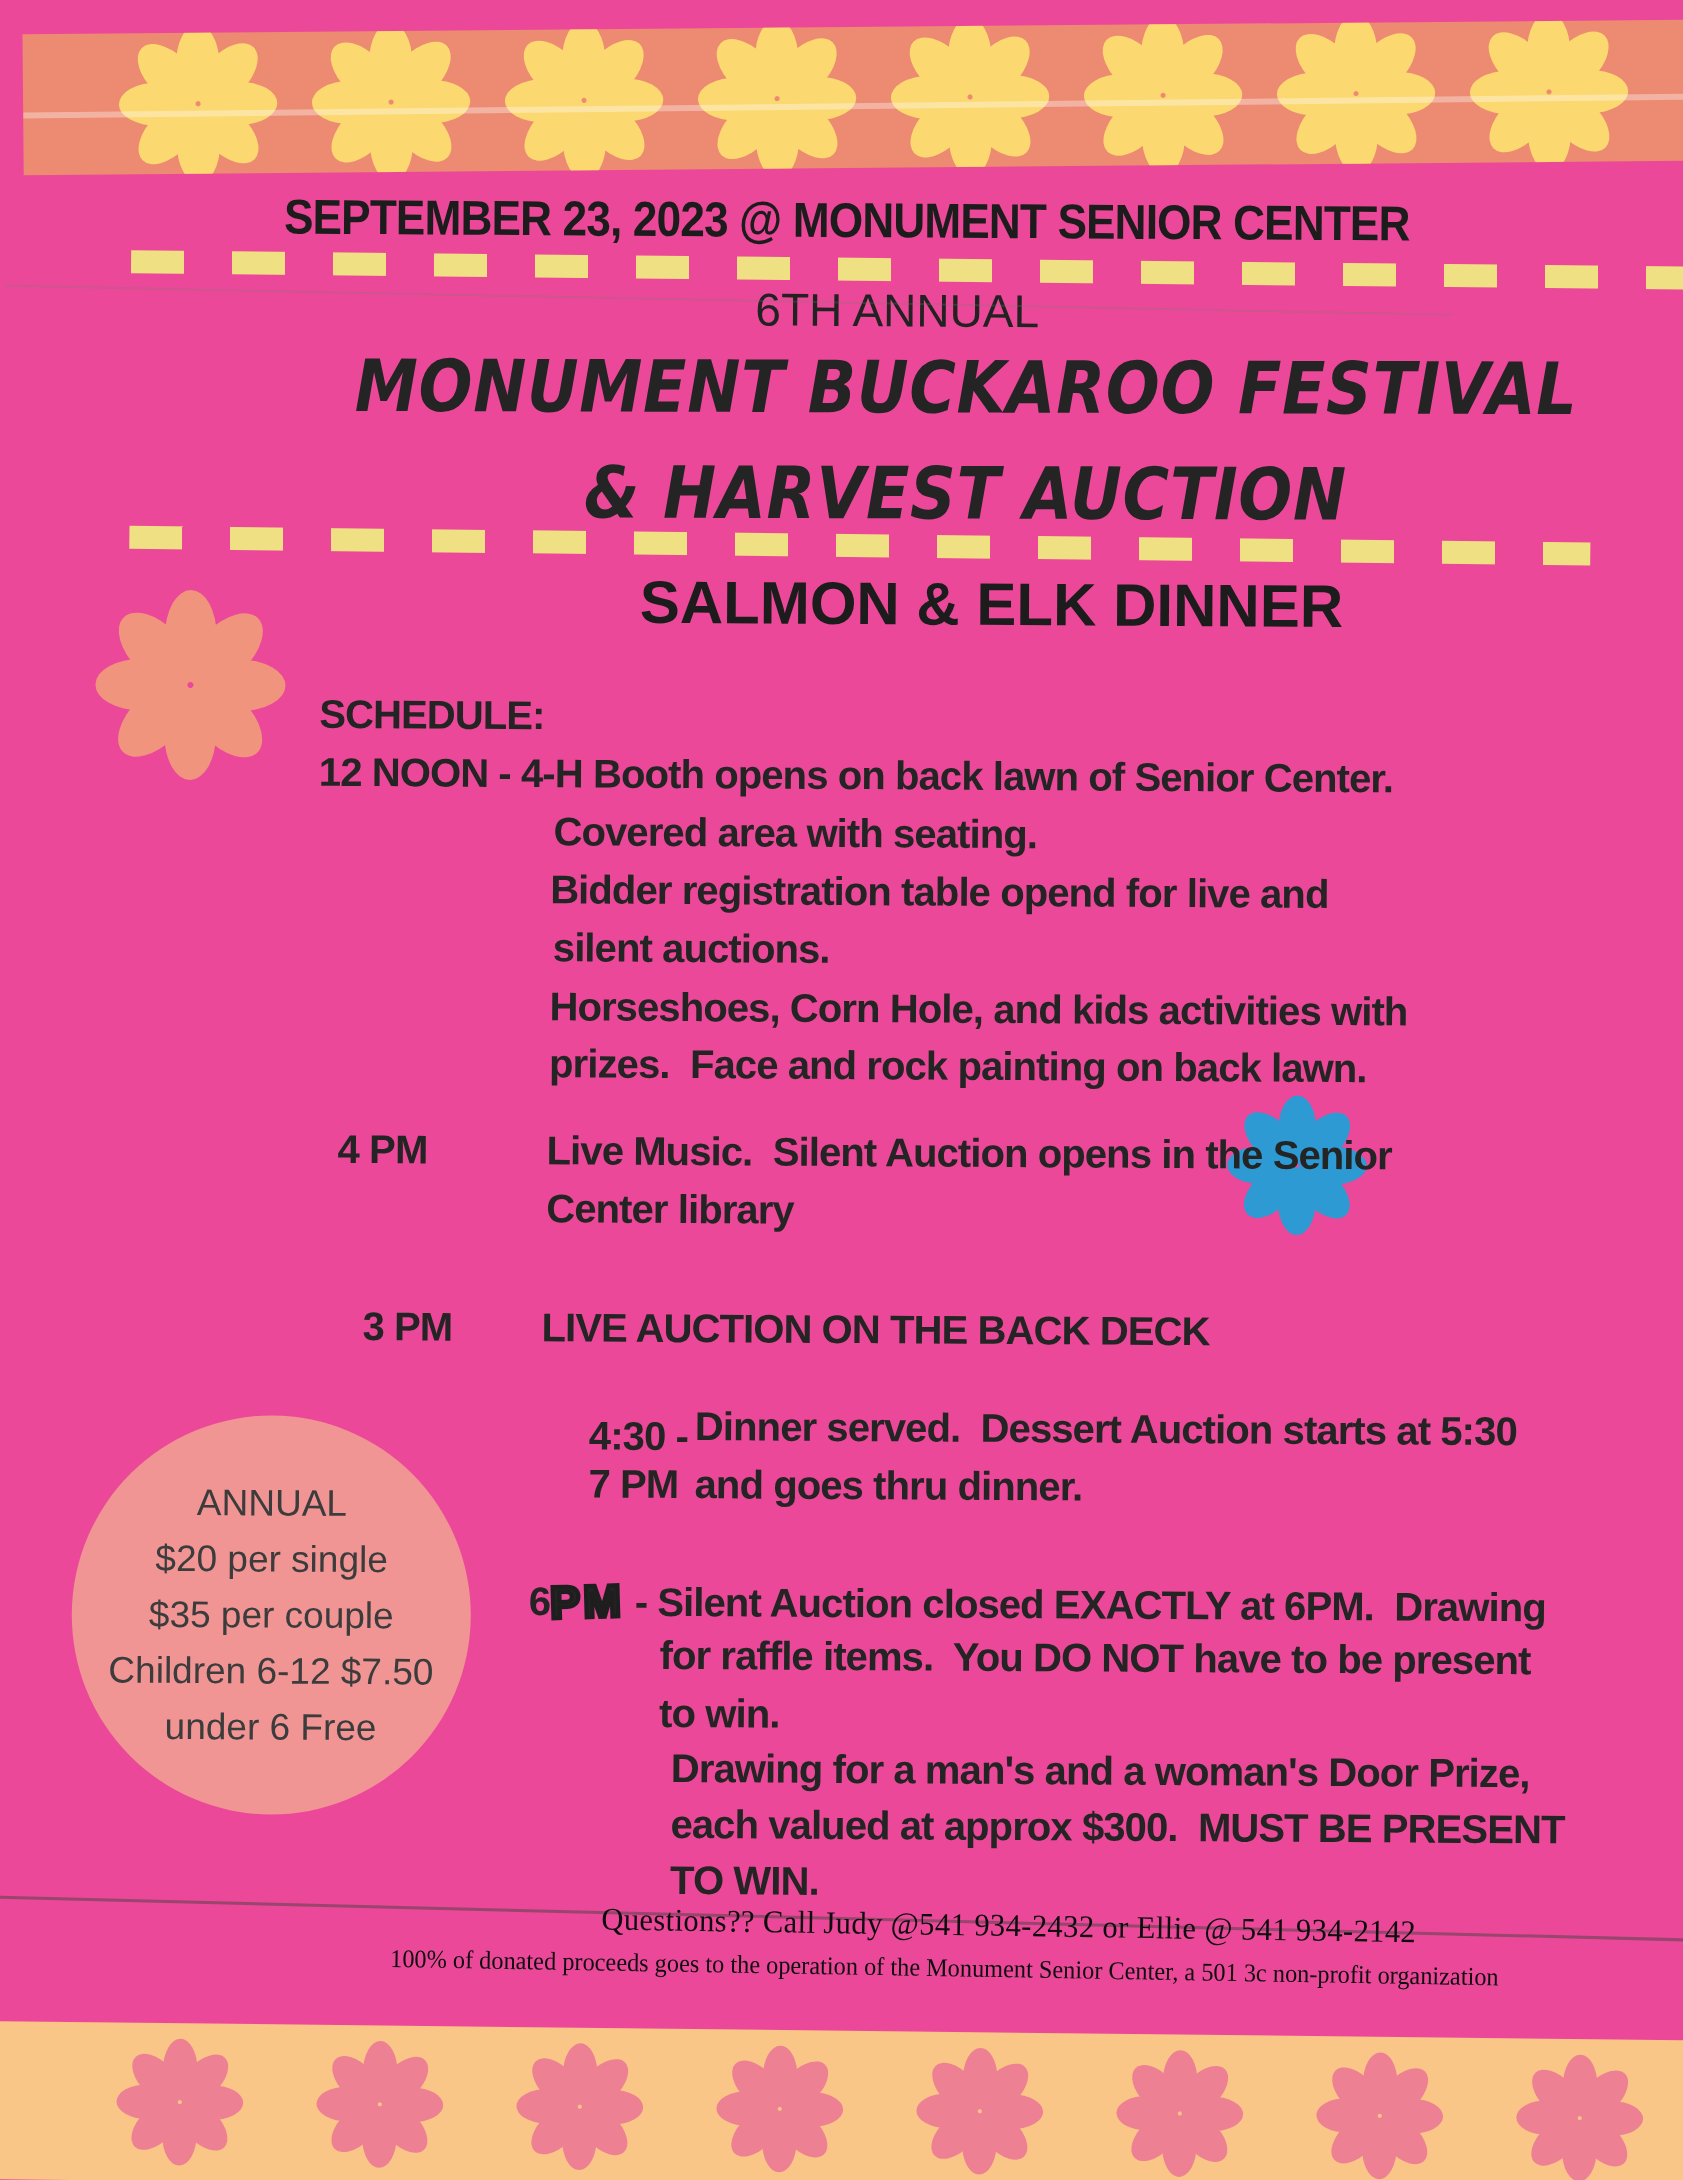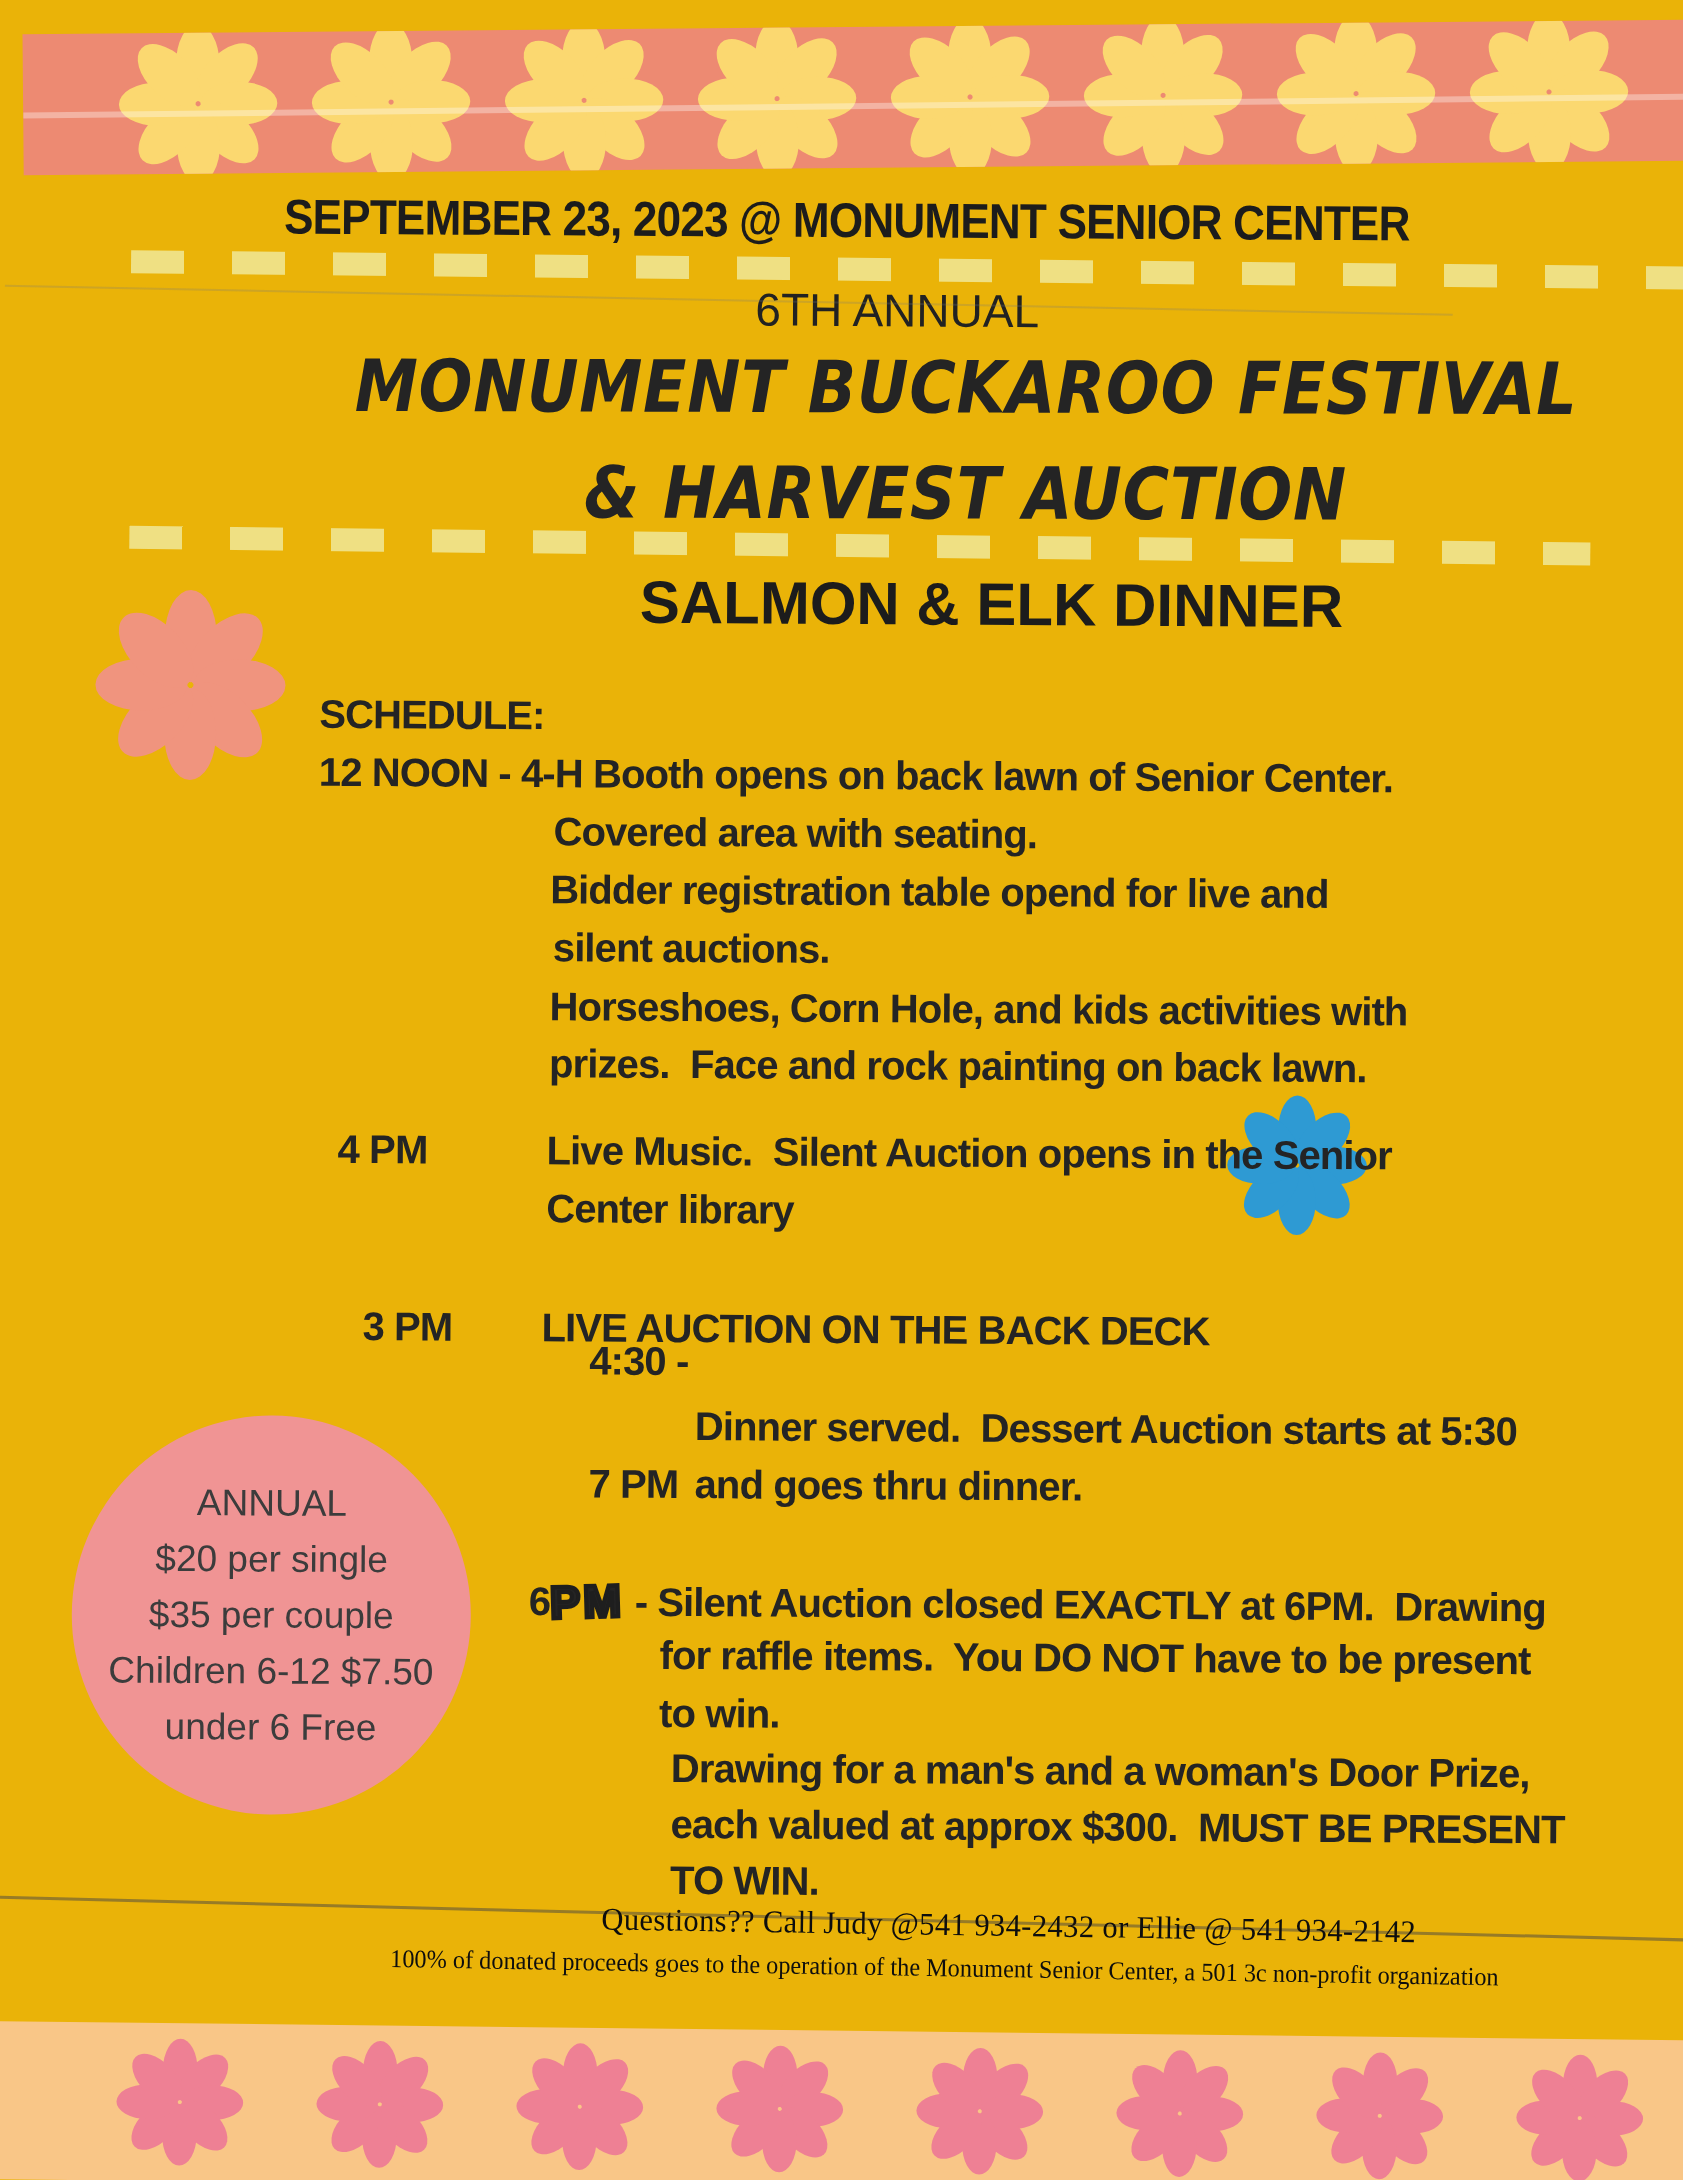--- a/index.html
+++ b/index.html
@@ -1,16 +1,16 @@
 <!DOCTYPE html>
 <html style="--banner-top: #ed8a72; --banner-top-flower: #fbd870; --dash: #efe083; --accent-flower-left: #f0947e; --accent-flower-blue: #2e9ad3; --dinner-circle: #f09494; --banner-bottom: #f9c687; --banner-bottom-flower: #ee8094;font-size:13.6px"><head>
 <meta charset="utf-8">
 <style>
   html,body{margin:0;padding:0;background:#e8e8e8;}
-  .page{position:relative;width:1683px;height:2181px;background:#eab308;overflow:hidden;
+  .page{position:relative;width:1683px;height:2181px;background:#ec4899;overflow:hidden;
         font-family:"Liberation Sans",sans-serif;color:#1f1f1f;}
   .rot{position:absolute;inset:0;transform:rotate(0.35deg);transform-origin:50% 50%;}
   .abs{position:absolute;}
 
   
   .banner{position:absolute;display:flex;align-items:center;overflow:hidden;}
   .banner-top{left:17px;top:25.6px;width:1695px;height:141px;background:var(--banner-top);
               padding-left:95px;gap:33px;transform:rotate(-0.85deg);}
   .banner-top::after{content:"";position:absolute;left:0;top:54%;width:100%;height:6px;
               background:#fff;opacity:.35;transform:rotate(-0.15deg);}
@@ -136,21 +136,21 @@
     <div class="b" style="left:549px;top:986px;">Horseshoes, Corn Hole, and kids activities with</div>
     <div class="b" style="left:549px;top:1043px;">prizes.  Face and rock painting on back lawn.</div>
 
     <div class="b" style="left:338px;top:1130px;">4 PM</div>
     <div class="b" style="left:547px;top:1130px;">Live Music.  Silent Auction opens in the Senior</div>
     <div class="b" style="left:547px;top:1188px;">Center library</div>
 
     <div class="b" style="left:336px;top:1307px;margin-left:28px;">3 PM</div>
     <div class="b" style="left:543px;top:1307px;">LIVE AUCTION ON THE BACK DECK</div>
 
-    <div class="b" style="left:591px;top:1340px;">4:30 -</div>
+    <div class="b" style="left:591px;top:1415px;">4:30 -</div>
     <div class="b" style="left:697px;top:1405px;">Dinner served.  Dessert Auction starts at 5:30</div>
     <div class="b" style="left:591px;top:1463px;">7 PM</div>
     <div class="b" style="left:697px;top:1463px;">and goes thru dinner.</div>
 
     <div class="b" style="left:532px;top:1576px;"><span>6</span><span class="pm-marker">PM</span><span> - </span><span>Silent Auction closed EXACTLY at 6PM.  Drawing</span></div>
     <div class="b" style="left:663px;top:1634px;">for raffle items.  You DO NOT have to be present</div>
     <div class="b" style="left:663px;top:1692px;">to win.</div>
     <div class="b" style="left:675px;top:1747px;">Drawing for a man's and a woman's Door Prize,</div>
     <div class="b" style="left:675px;top:1803px;">each valued at approx $300.  MUST BE PRESENT</div>
     <div class="b" style="left:675px;top:1859px;">TO WIN.</div>

